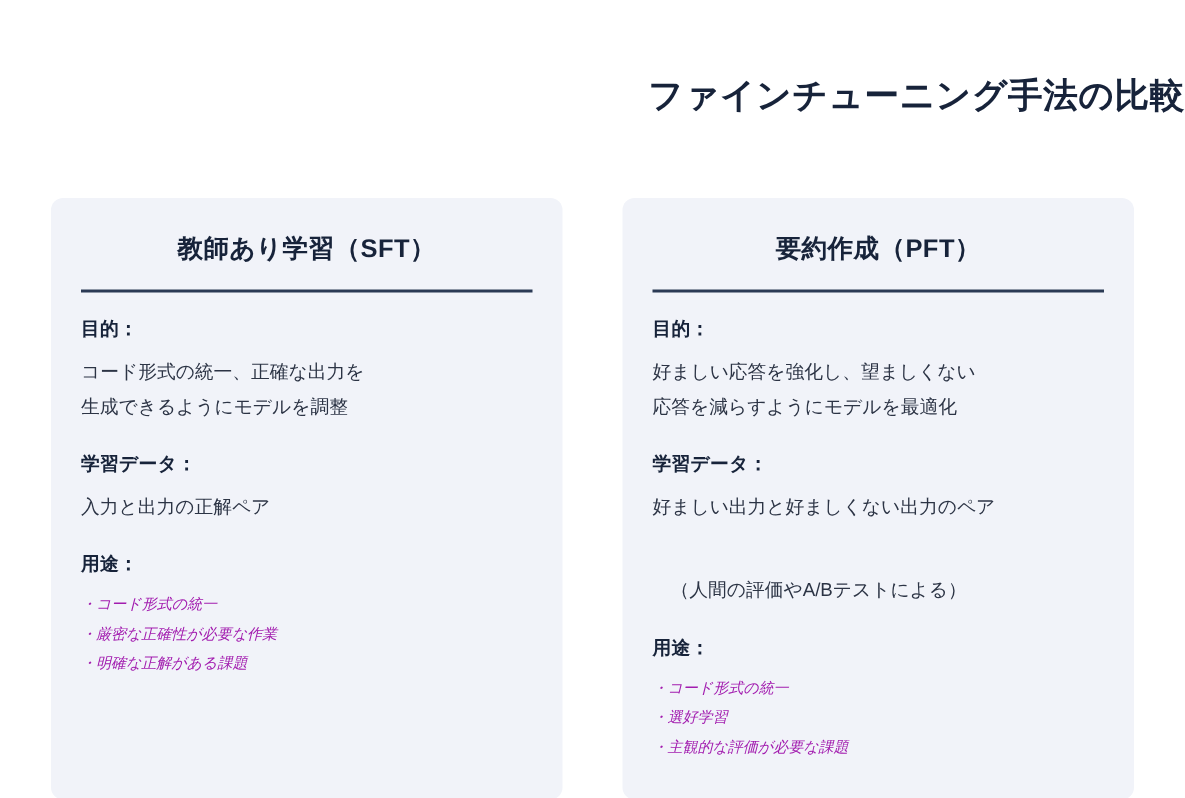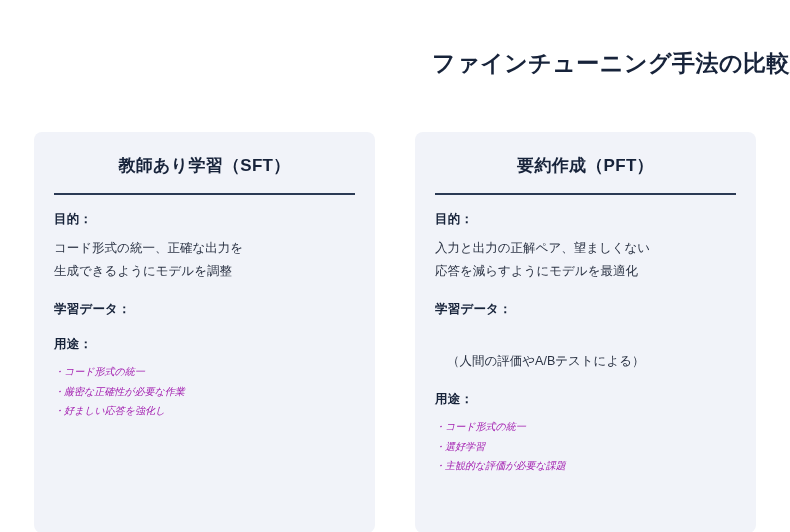--- a/index.html
+++ b/index.html
@@ -103,43 +103,45 @@
       <div class="card-title">教師あり学習（SFT）</div>
 
       <div class="section">
         <div class="section-label">目的：</div>
         <p class="section-line">コード形式の統一、正確な出力を</p>
         <p class="section-line">生成できるようにモデルを調整</p>
       </div>
 
       <div class="section">
         <div class="section-label">学習データ：</div>
+        <p class="section-line">入力と出力の正解ペア</p>
       </div>
 
       <div class="section">
         <div class="section-label">用途：</div>
         <ul class="bullet-list">
           <li>・コード形式の統一</li>
           <li>・厳密な正確性が必要な作業</li>
-          <li>・好ましい応答を強化し</li>
+          <li>・明確な正解がある課題</li>
         </ul>
       </div>
     </div>
 
     <div class="card">
       <div class="card-title">要約作成（PFT）</div>
 
       <div class="section">
         <div class="section-label">目的：</div>
-        <p class="section-line">入力と出力の正解ペア、望ましくない</p>
+        <p class="section-line">好ましい応答を強化し、望ましくない</p>
         <p class="section-line">応答を減らすようにモデルを最適化</p>
       </div>
 
       <div class="section">
         <div class="section-label">学習データ：</div>
+        <p class="section-line">好ましい出力と好ましくない出力のペア</p>
         <p class="section-line indent">（人間の評価やA/Bテストによる）</p>
       </div>
 
       <div class="section">
         <div class="section-label">用途：</div>
         <ul class="bullet-list">
           <li>・コード形式の統一</li>
           <li>・選好学習</li>
           <li>・主観的な評価が必要な課題</li>
         </ul>

